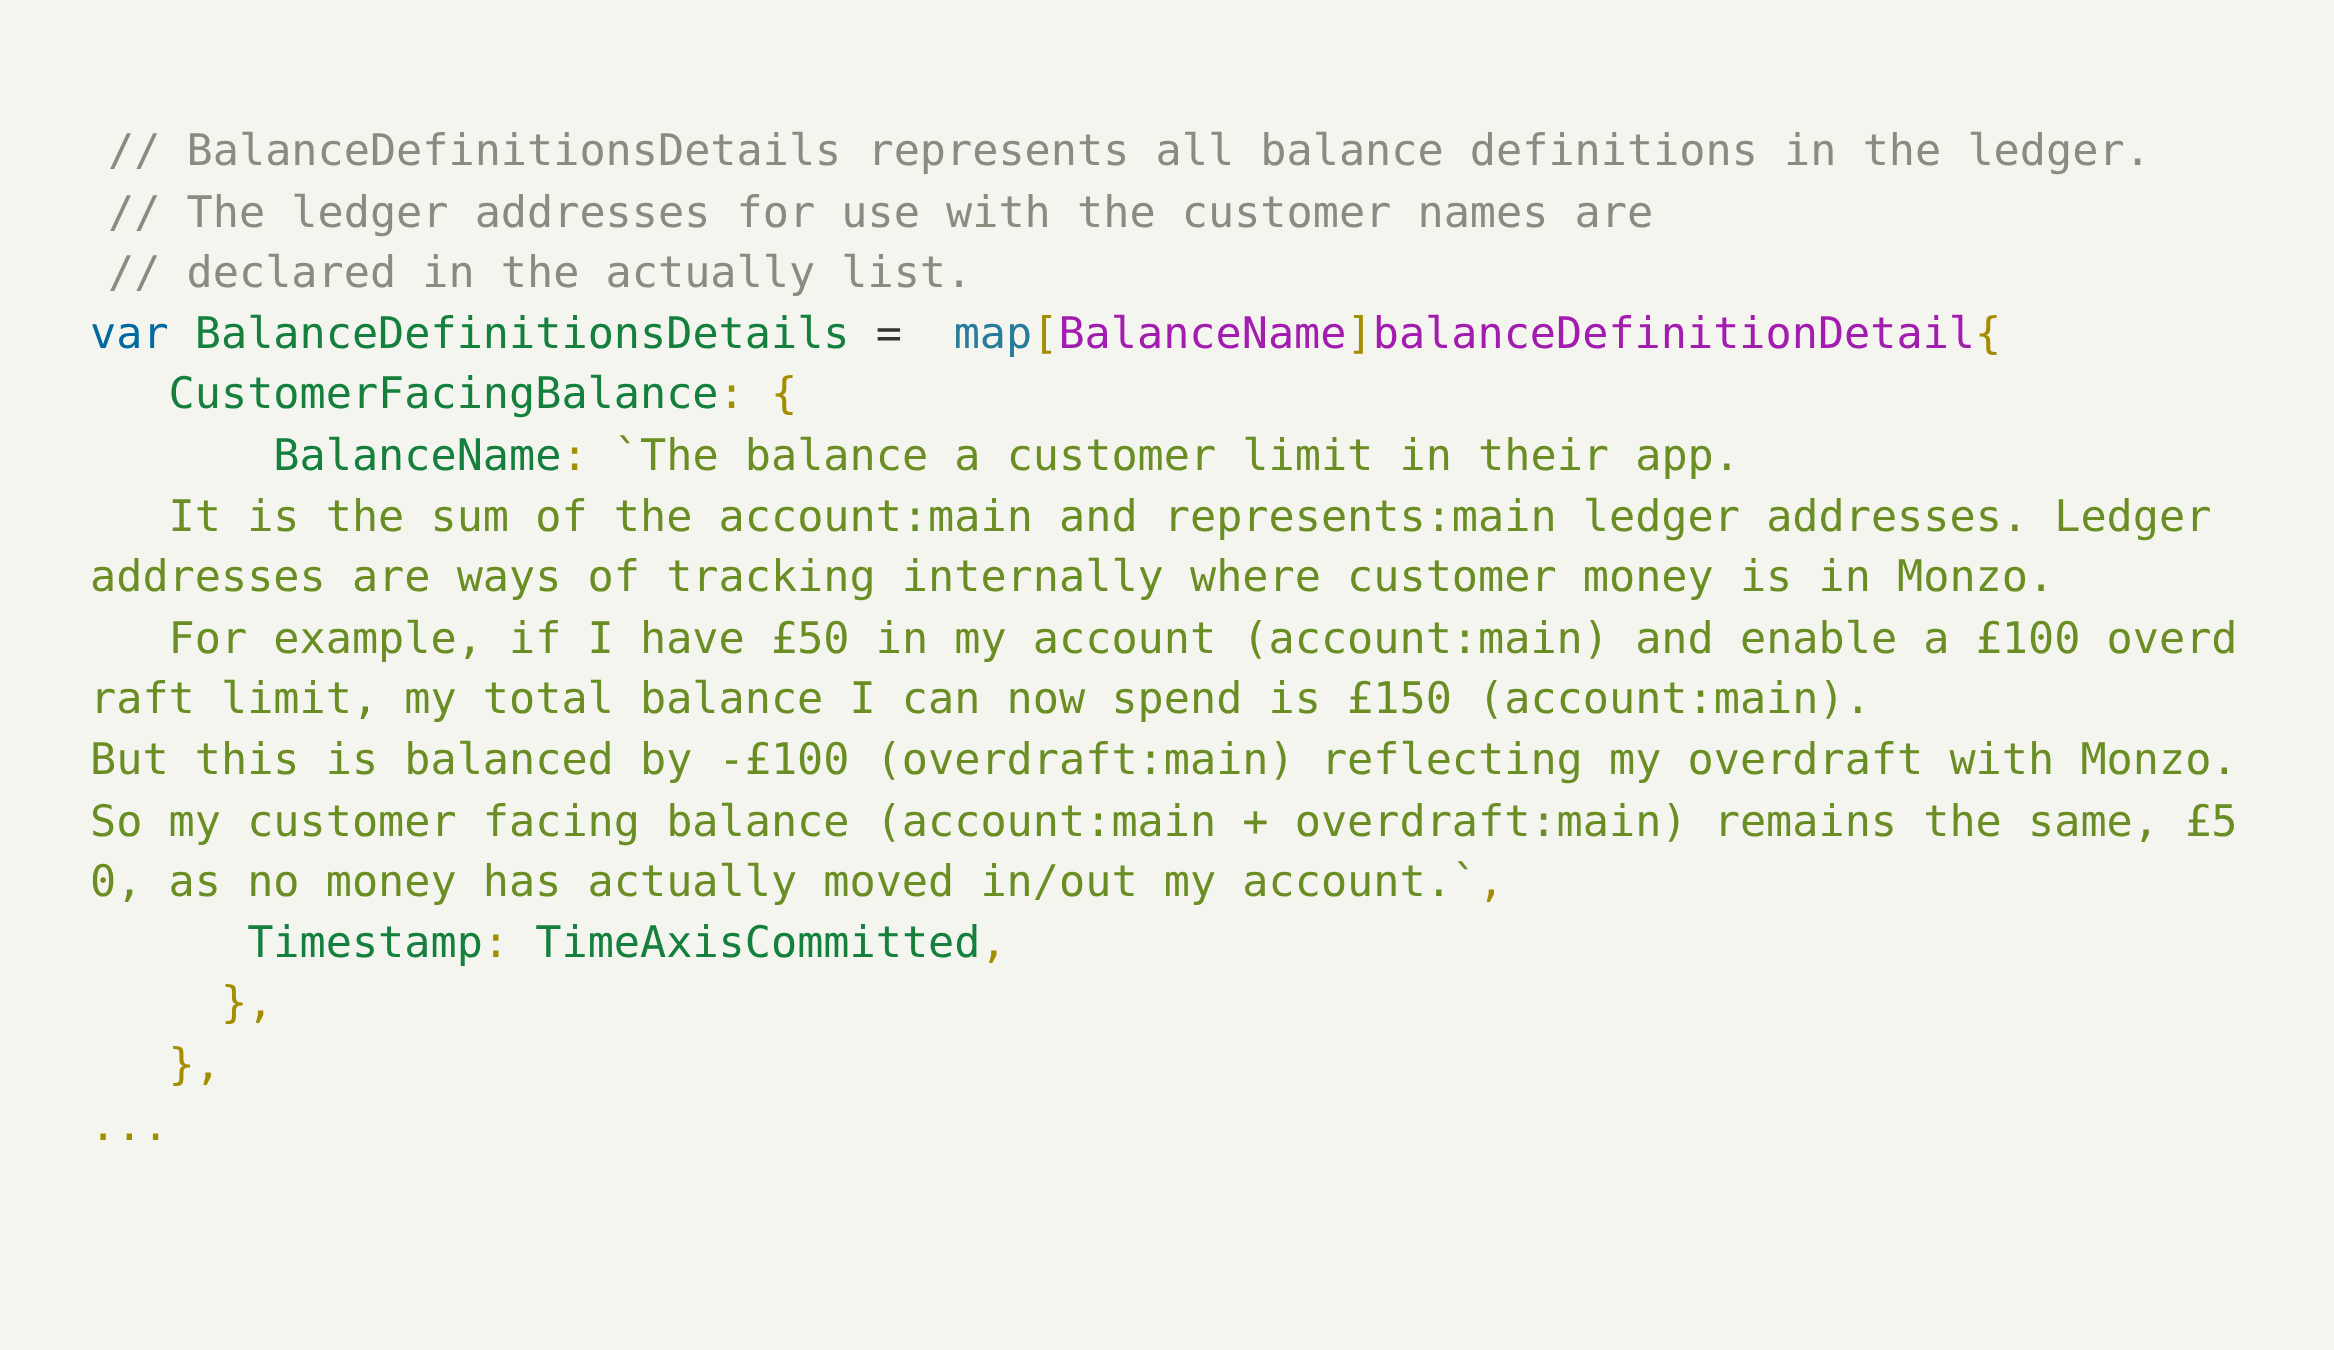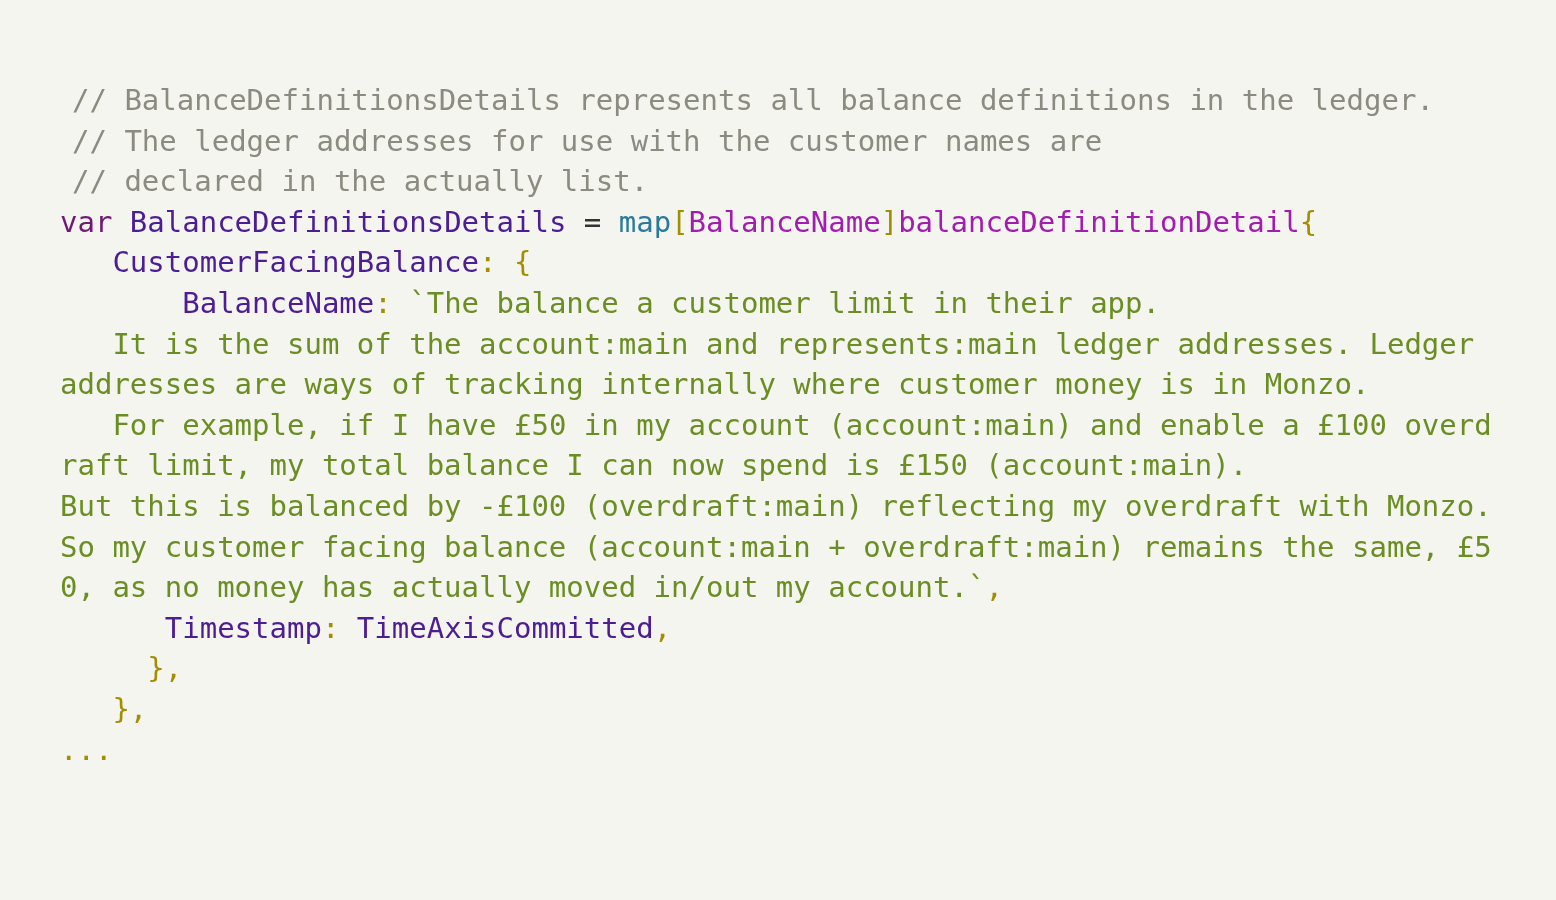--- a/index.html
+++ b/index.html
@@ -13,27 +13,27 @@
     line-height: 1.4;
     color: #333;
   }
   pre.code {
     margin: 0;
     padding: 80px 60px 0 60px;
     white-space: pre-wrap;
     word-break: break-all;
   }
   .c-comment { color: #8b8b80; margin-left: 12px; }
-  .c-keyword { color: #701a75; }
-  .c-builtin { color: #2a7a9b; }
+  .c-keyword { color: #0369a1; }
+  .c-builtin { color: #2a7a9b; margin-left: 17px; }
   .c-type    { color: #a21caf; }
   .c-punct   { color: #a38d00; }
   .c-string  { color: #6a8e23; }
   .c-raw     { color: #333; }
-  .c-ident   { color: #4c1d95; text-align: right; }
+  .c-ident   { color: #15803d; text-align: right; }
 </style>
 </head>
 <body>
 
 <pre class="code"><span class="c-comment">// BalanceDefinitionsDetails represents all balance definitions in the ledger.</span>
 <span class="c-comment">// The ledger addresses for use with the customer names are</span>
 <span class="c-comment">// declared in the actually list.</span>
 <span class="c-keyword">var</span> <span class="c-ident">BalanceDefinitionsDetails</span><span class="c-raw"> = </span><span class="c-builtin">map</span><span class="c-punct">[</span><span class="c-type">BalanceName</span><span class="c-punct">]</span><span class="c-type">balanceDefinitionDetail</span><span class="c-punct">{</span>
 <span class="c-ident">   CustomerFacingBalance</span><span class="c-punct">: </span><span class="c-punct">{</span>
 <span class="c-ident">       BalanceName</span><span class="c-punct">: </span><span class="c-string">`</span><span class="c-string">The balance a customer limit in their app.</span>

